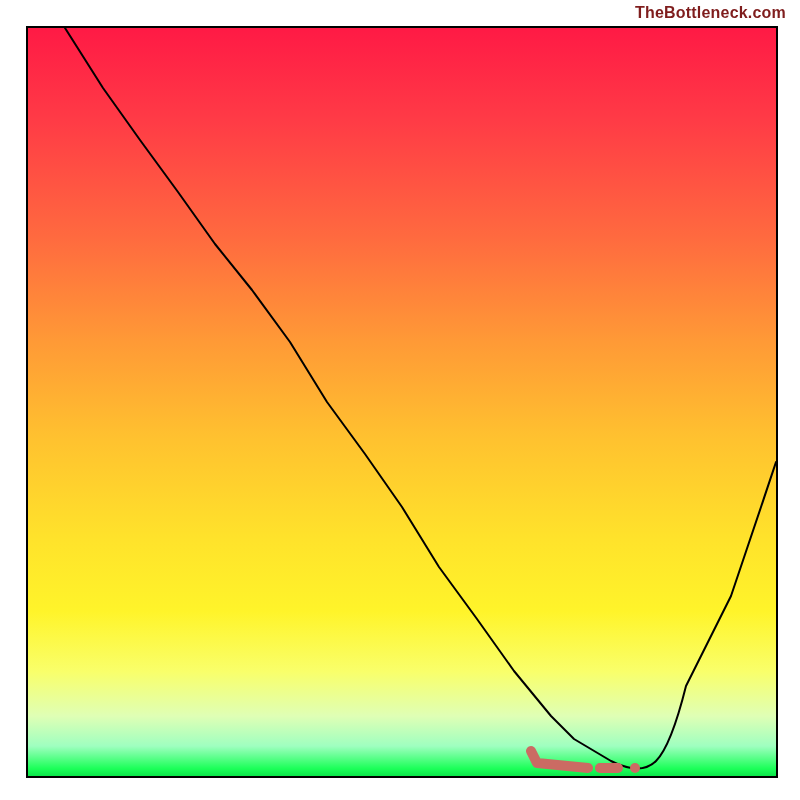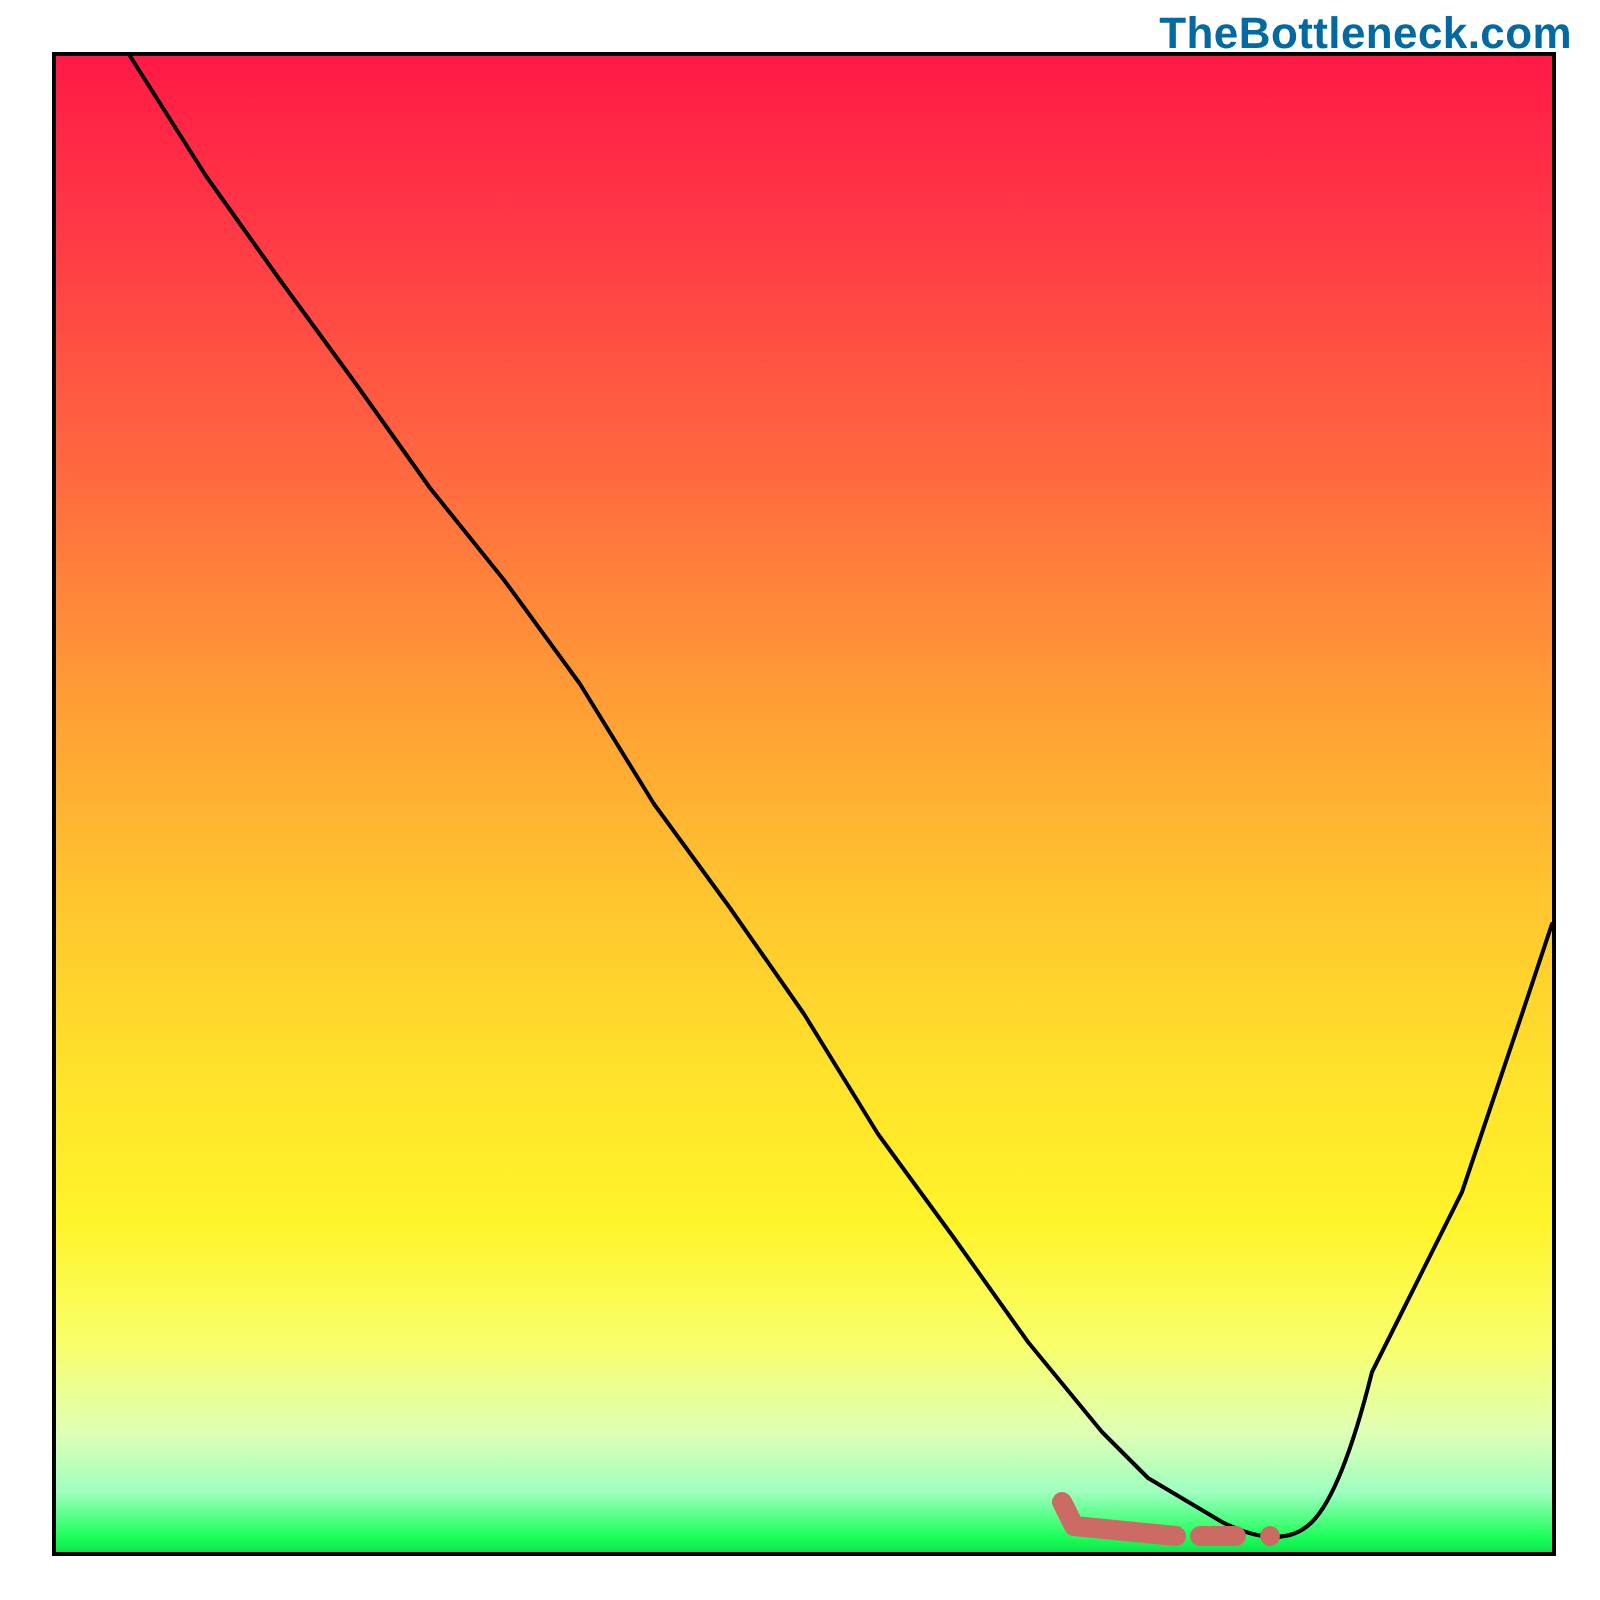--- a/index.html
+++ b/index.html
@@ -13,23 +13,23 @@
   }
   .frame {
     position: relative;
     width: 800px;
     height: 800px;
   }
   .watermark {
     position: absolute;
     top: 4px;
     right: 14px;
-    font-size: 22px;
+    font-size: 16px;
     font-weight: bold;
-    color: #0369a1;
+    color: #7f1d1d;
     letter-spacing: 0.2px;
   }
   .plot-box {
     position: absolute;
     left: 26px;
     top: 26px;
     width: 748px;
     height: 748px;
     border: 2px solid #000;
     overflow: hidden;

